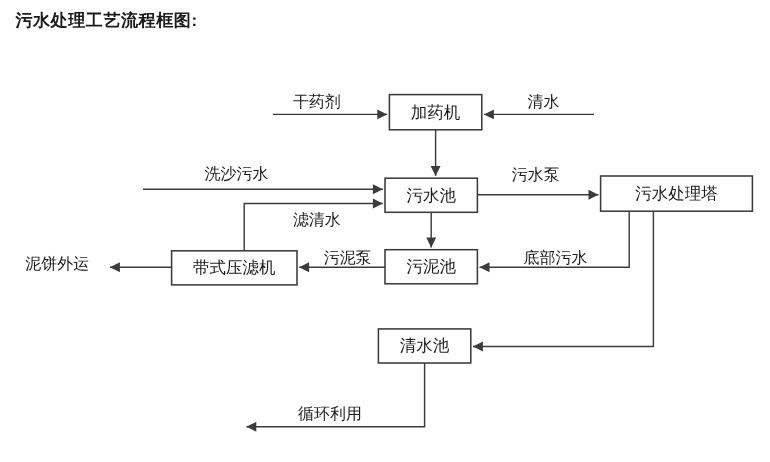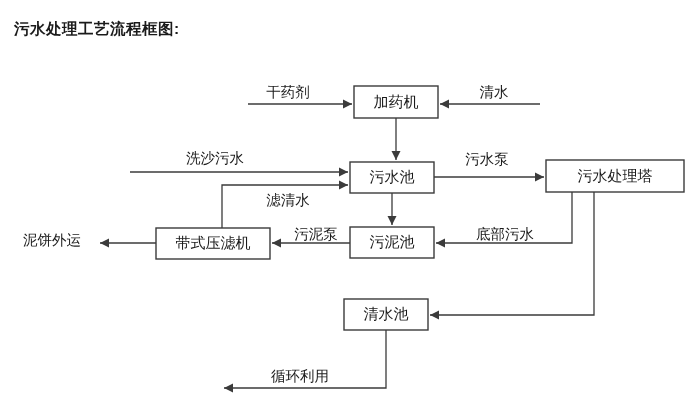--- a/index.html
+++ b/index.html
@@ -16,21 +16,21 @@
   }
   #page {
     position: relative;
     width: 700px;
     height: 420px;
     background: #ffffff;
   }
   .title {
     position: absolute;
     left: 14px;
-    top: 19px;
+    top: 9px;
     font-size: 15.5px;
     font-weight: bold;
     color: #1a1a1a;
     letter-spacing: 0.5px;
     white-space: nowrap;
   }
   svg.flow {
     position: absolute;
     left: 0;
     top: 0;

